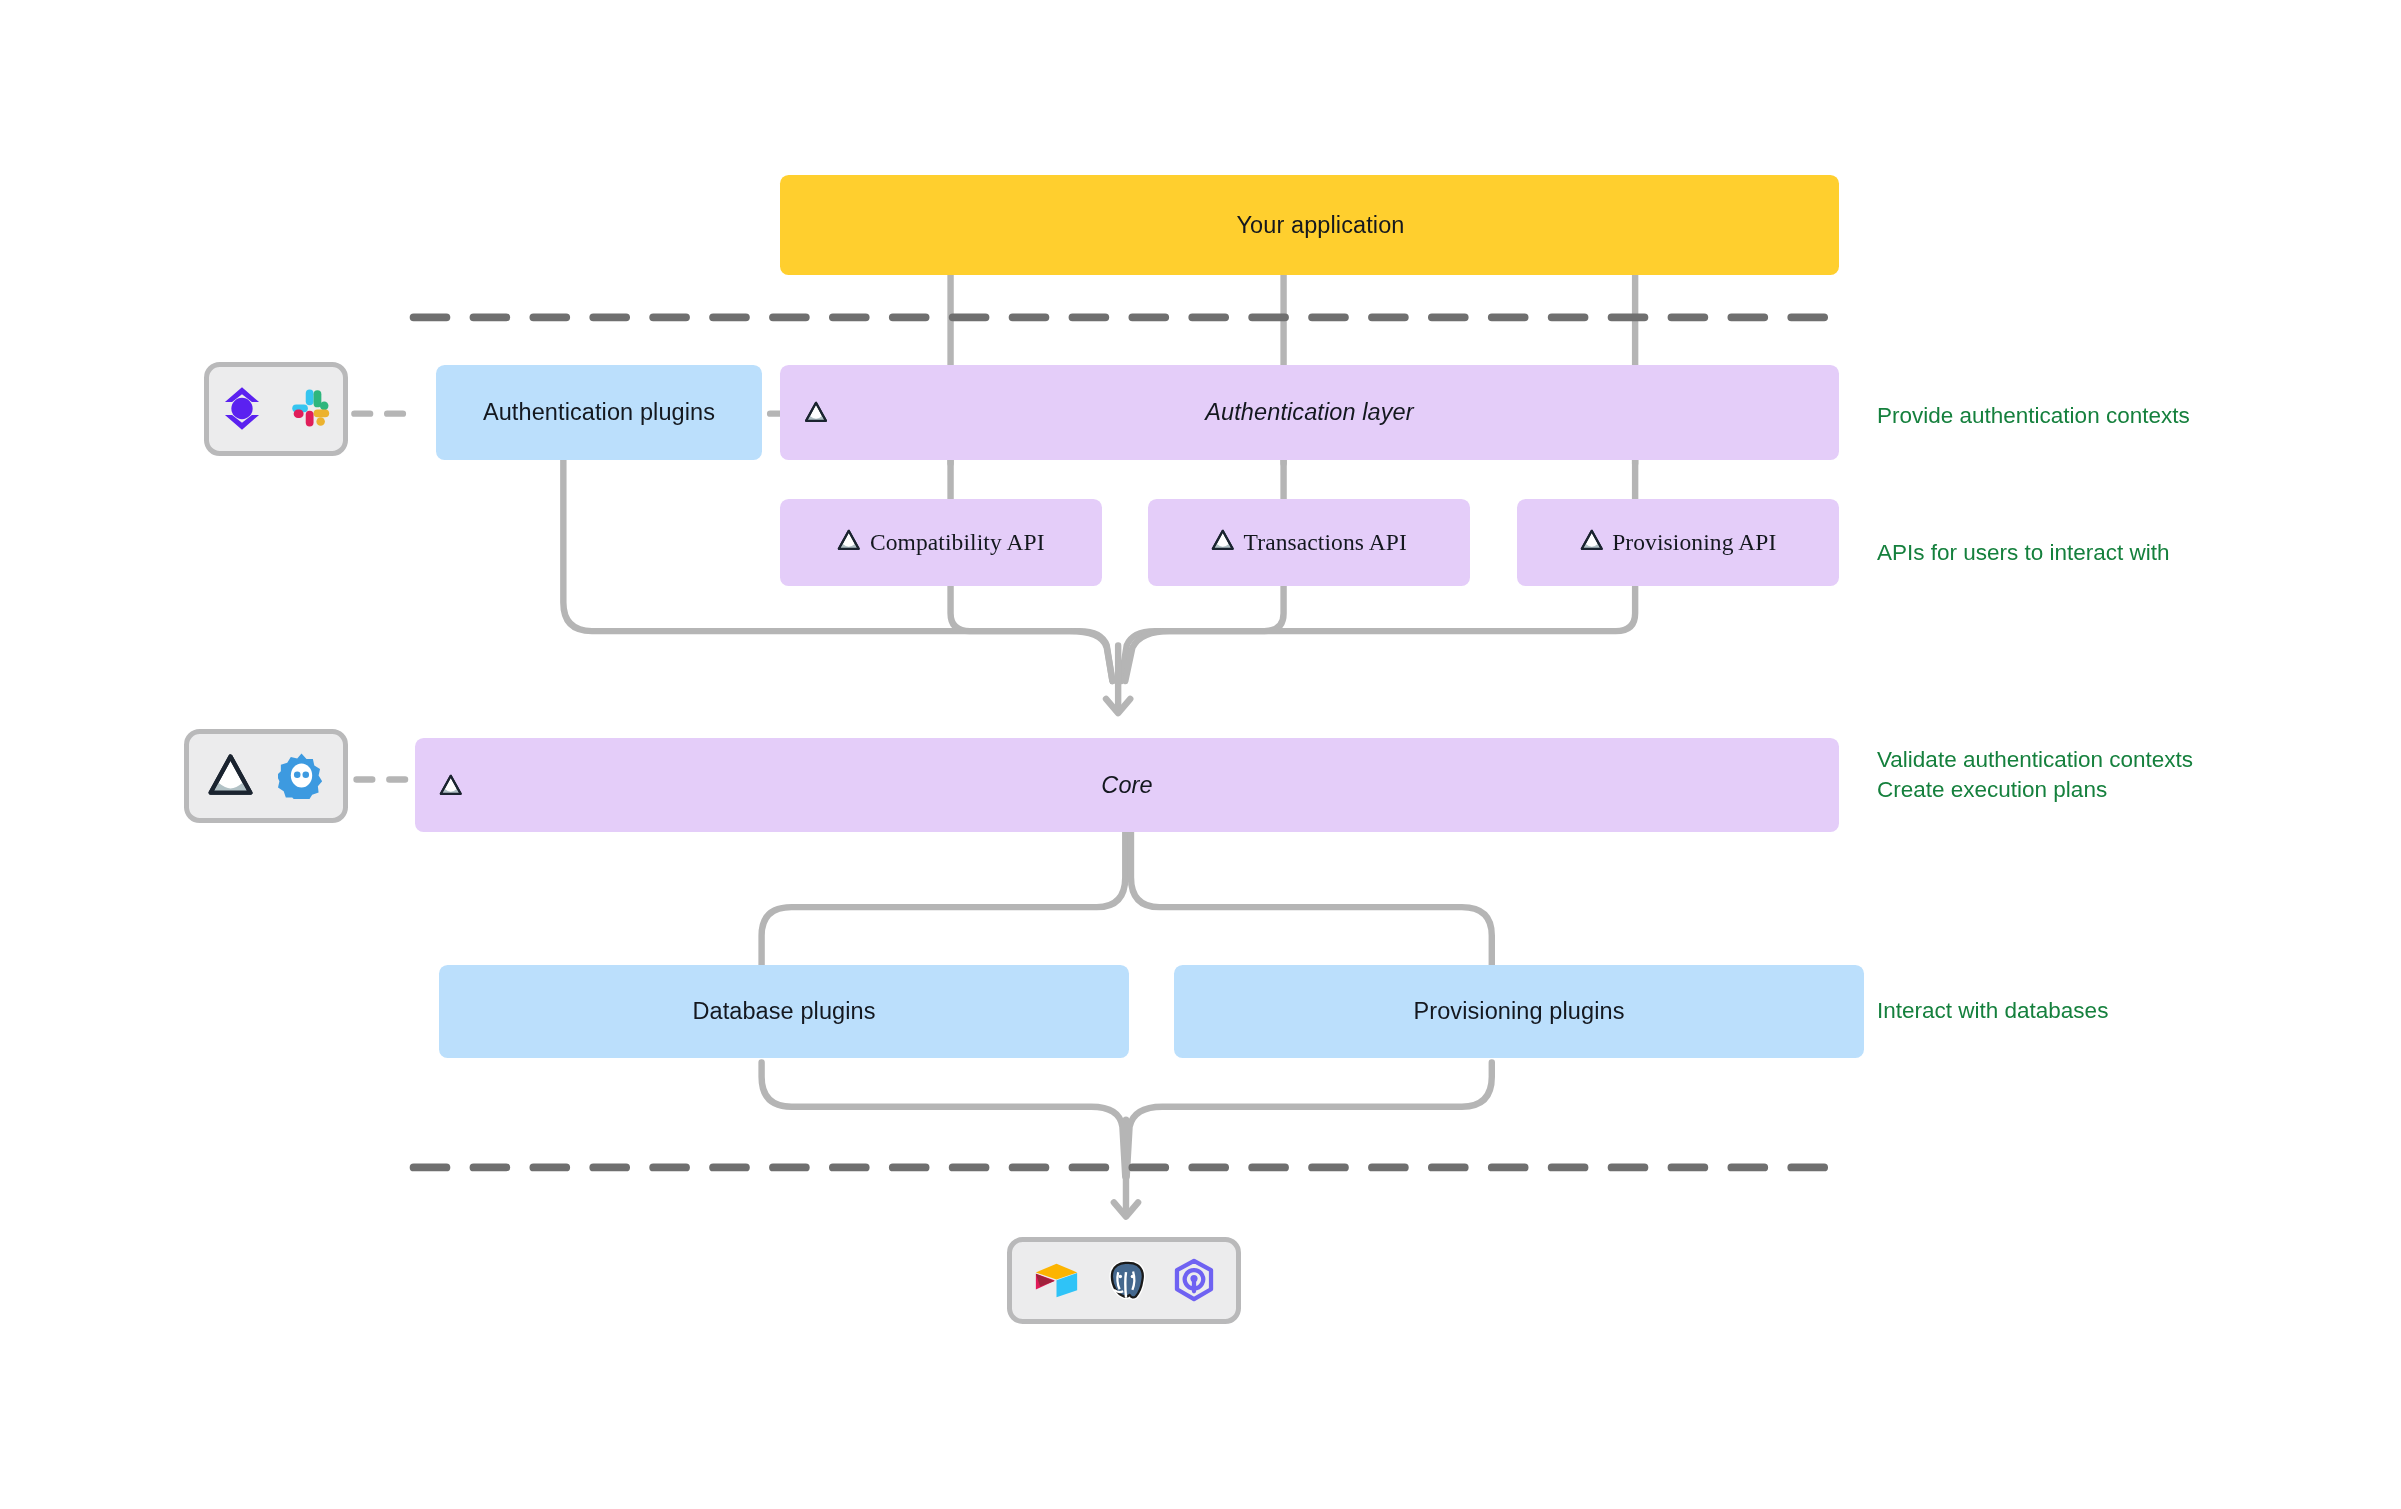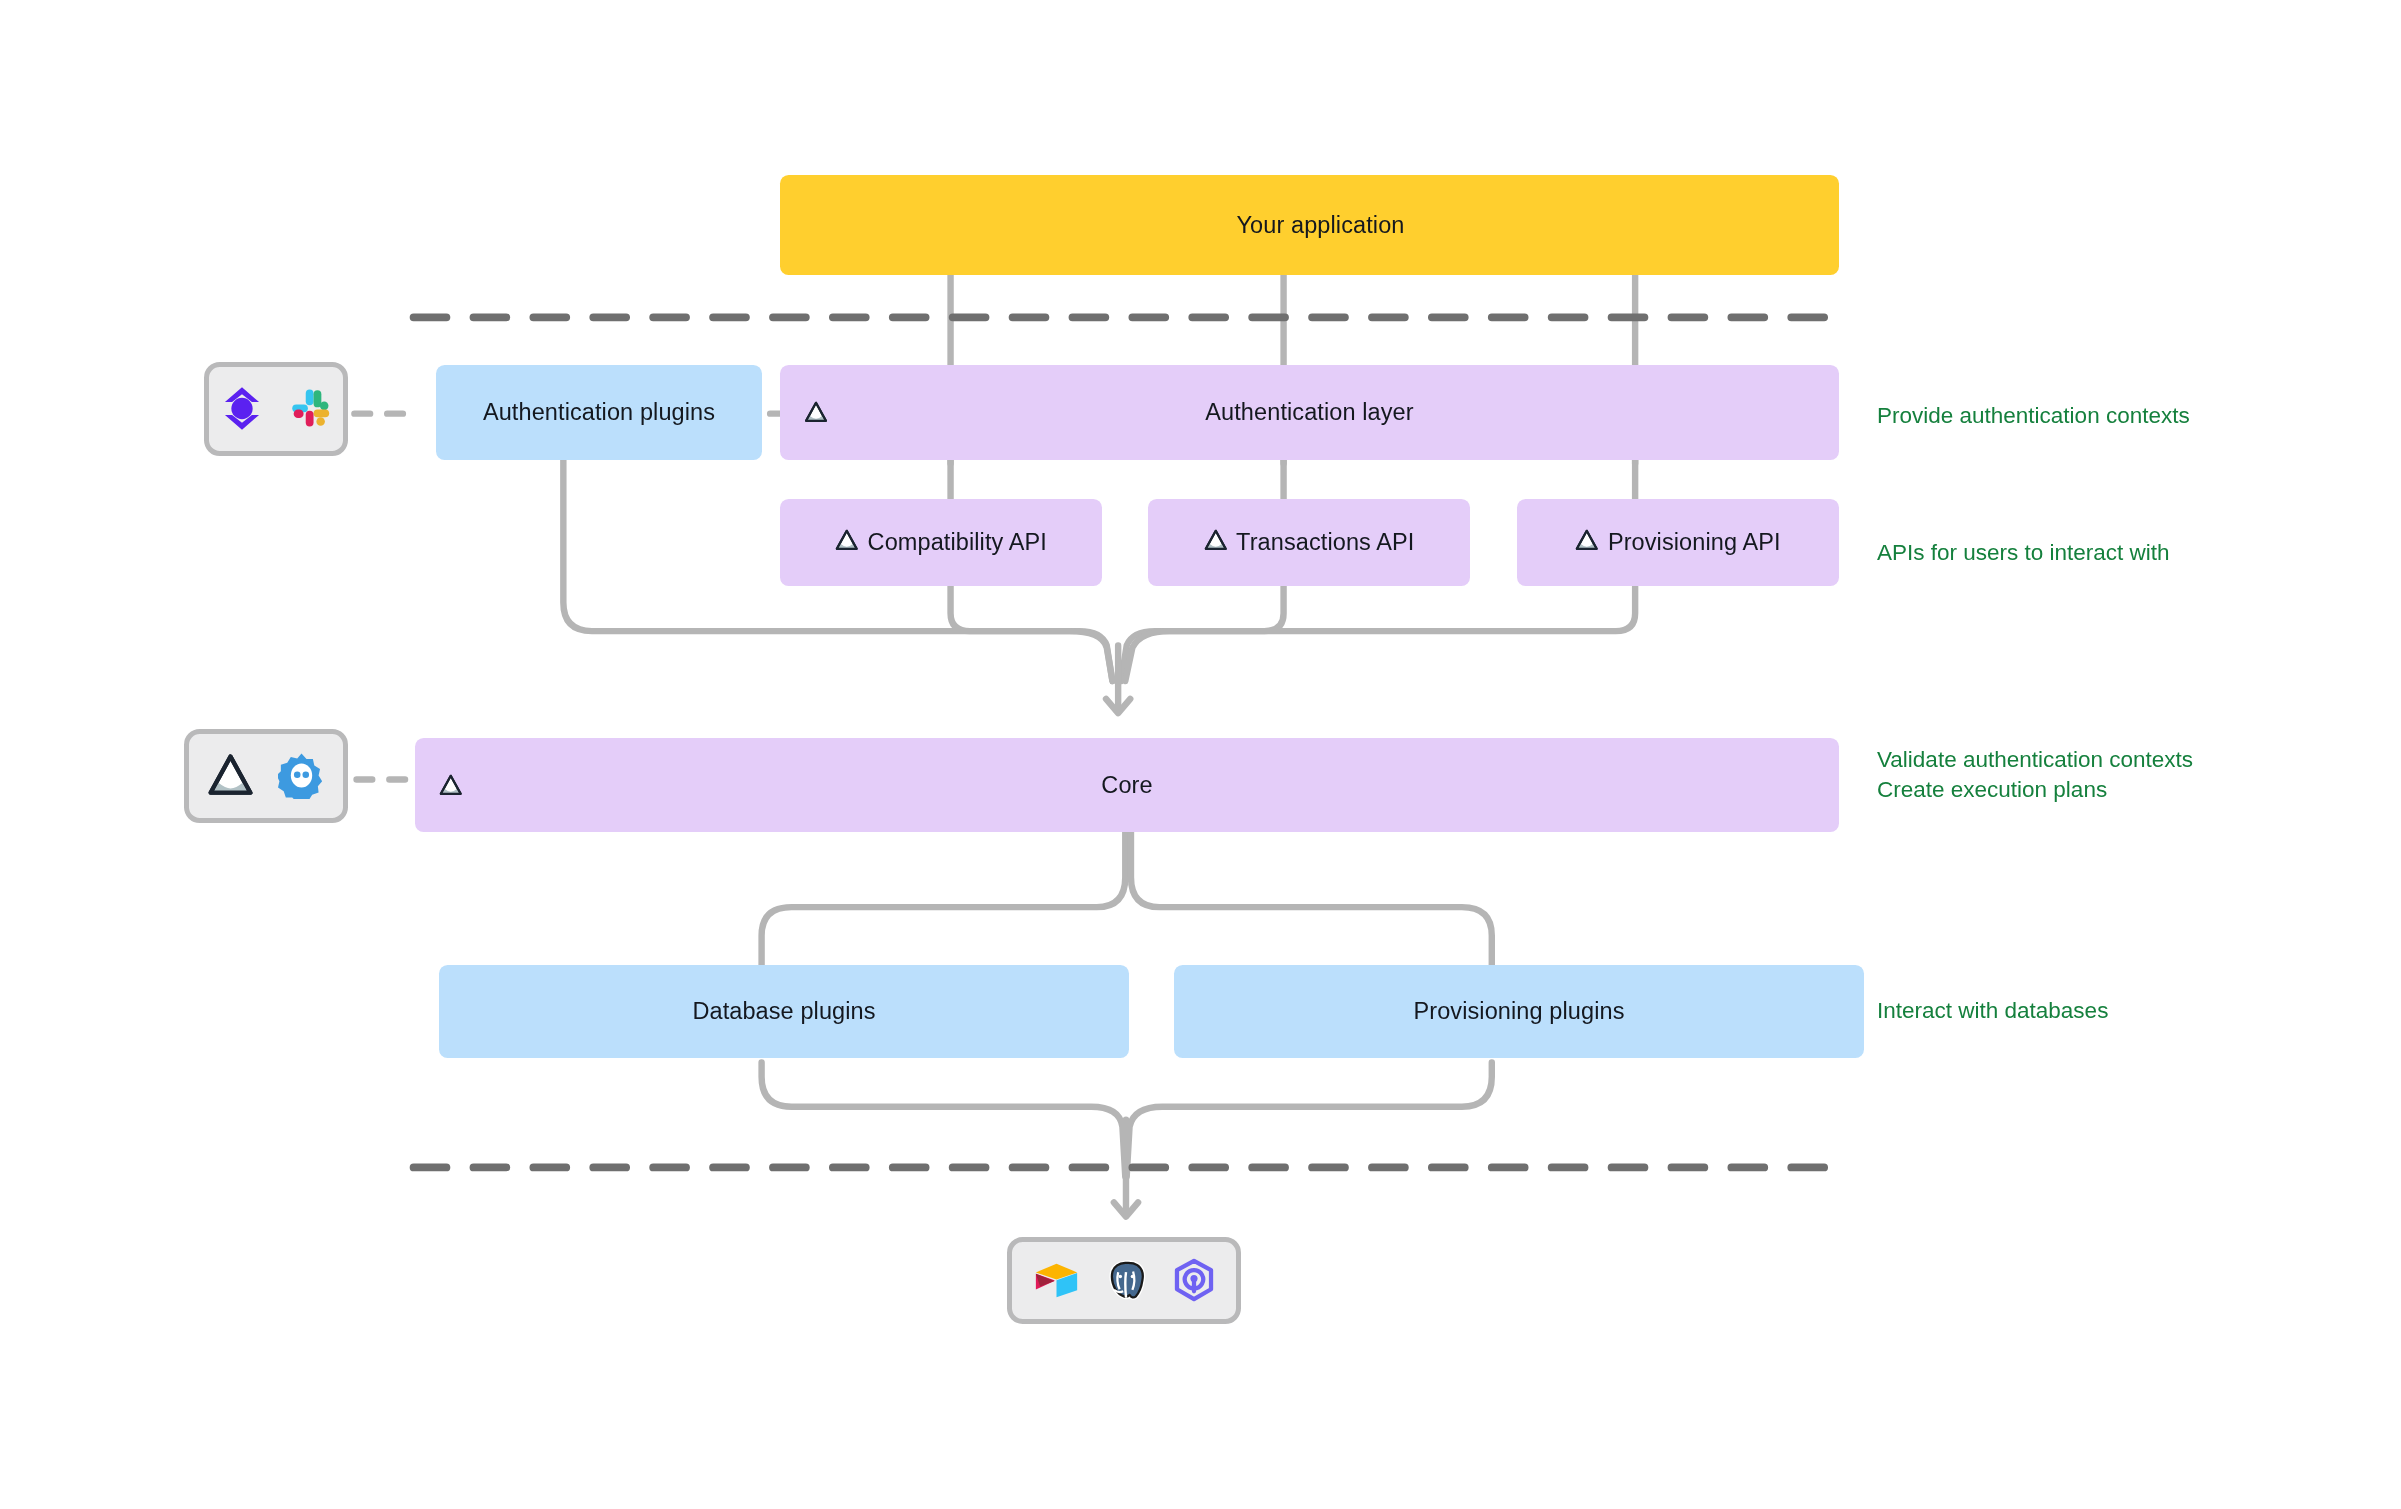--- a/index.html
+++ b/index.html
@@ -43,25 +43,27 @@
   .node-purple { background: #e4cdf9; }
   .node-blue   { background: #bbdffc; margin-left: 24px; }
 
   .node .mini-icon {
     position: absolute;
     width: 24px;
     height: 21.4px;
   }
   .node.with-inline-icon {
     justify-content: center;
+    font-style: italic;
   }
   .inline-row {
     display: flex;
     align-items: flex-start;
     gap: 9px;
+    font-family: Liberation Serif, serif;
   }
 
   .icon-card {
     position: absolute;
     box-sizing: border-box;
     background: #ececed;
     border: 5px solid #b9b9ba;
     border-radius: 15.7px;
     display: flex;
     align-items: center;

